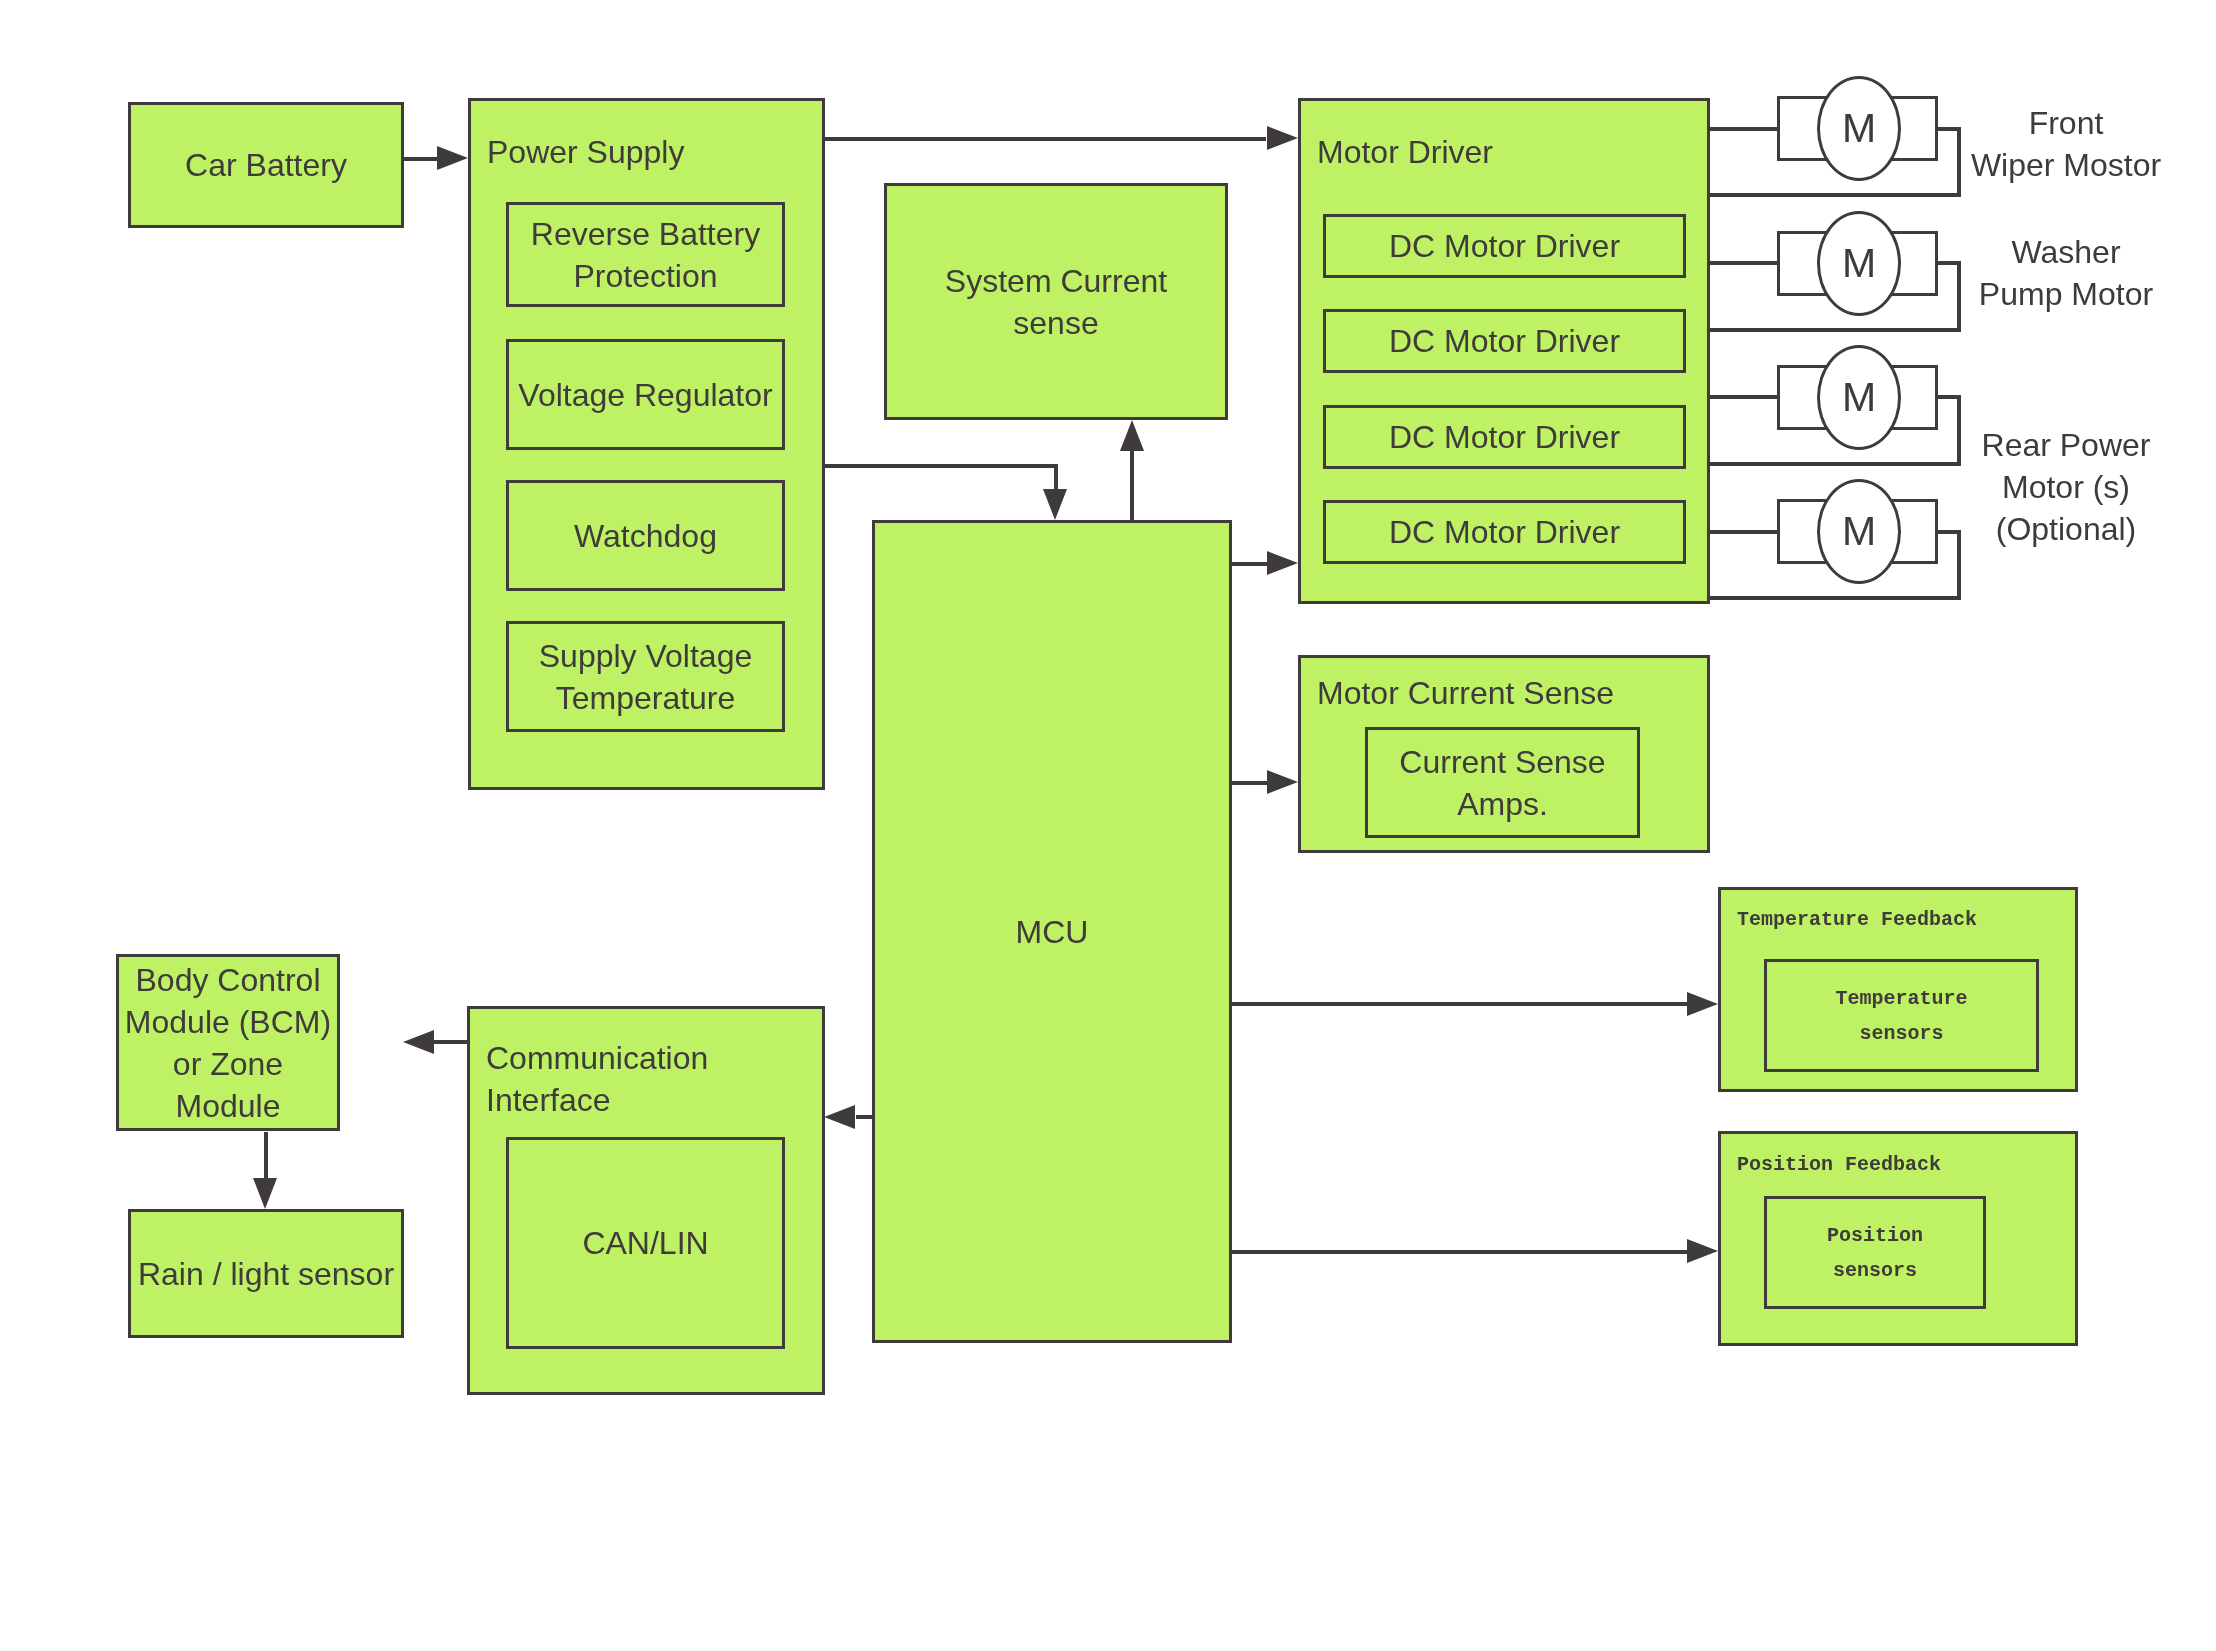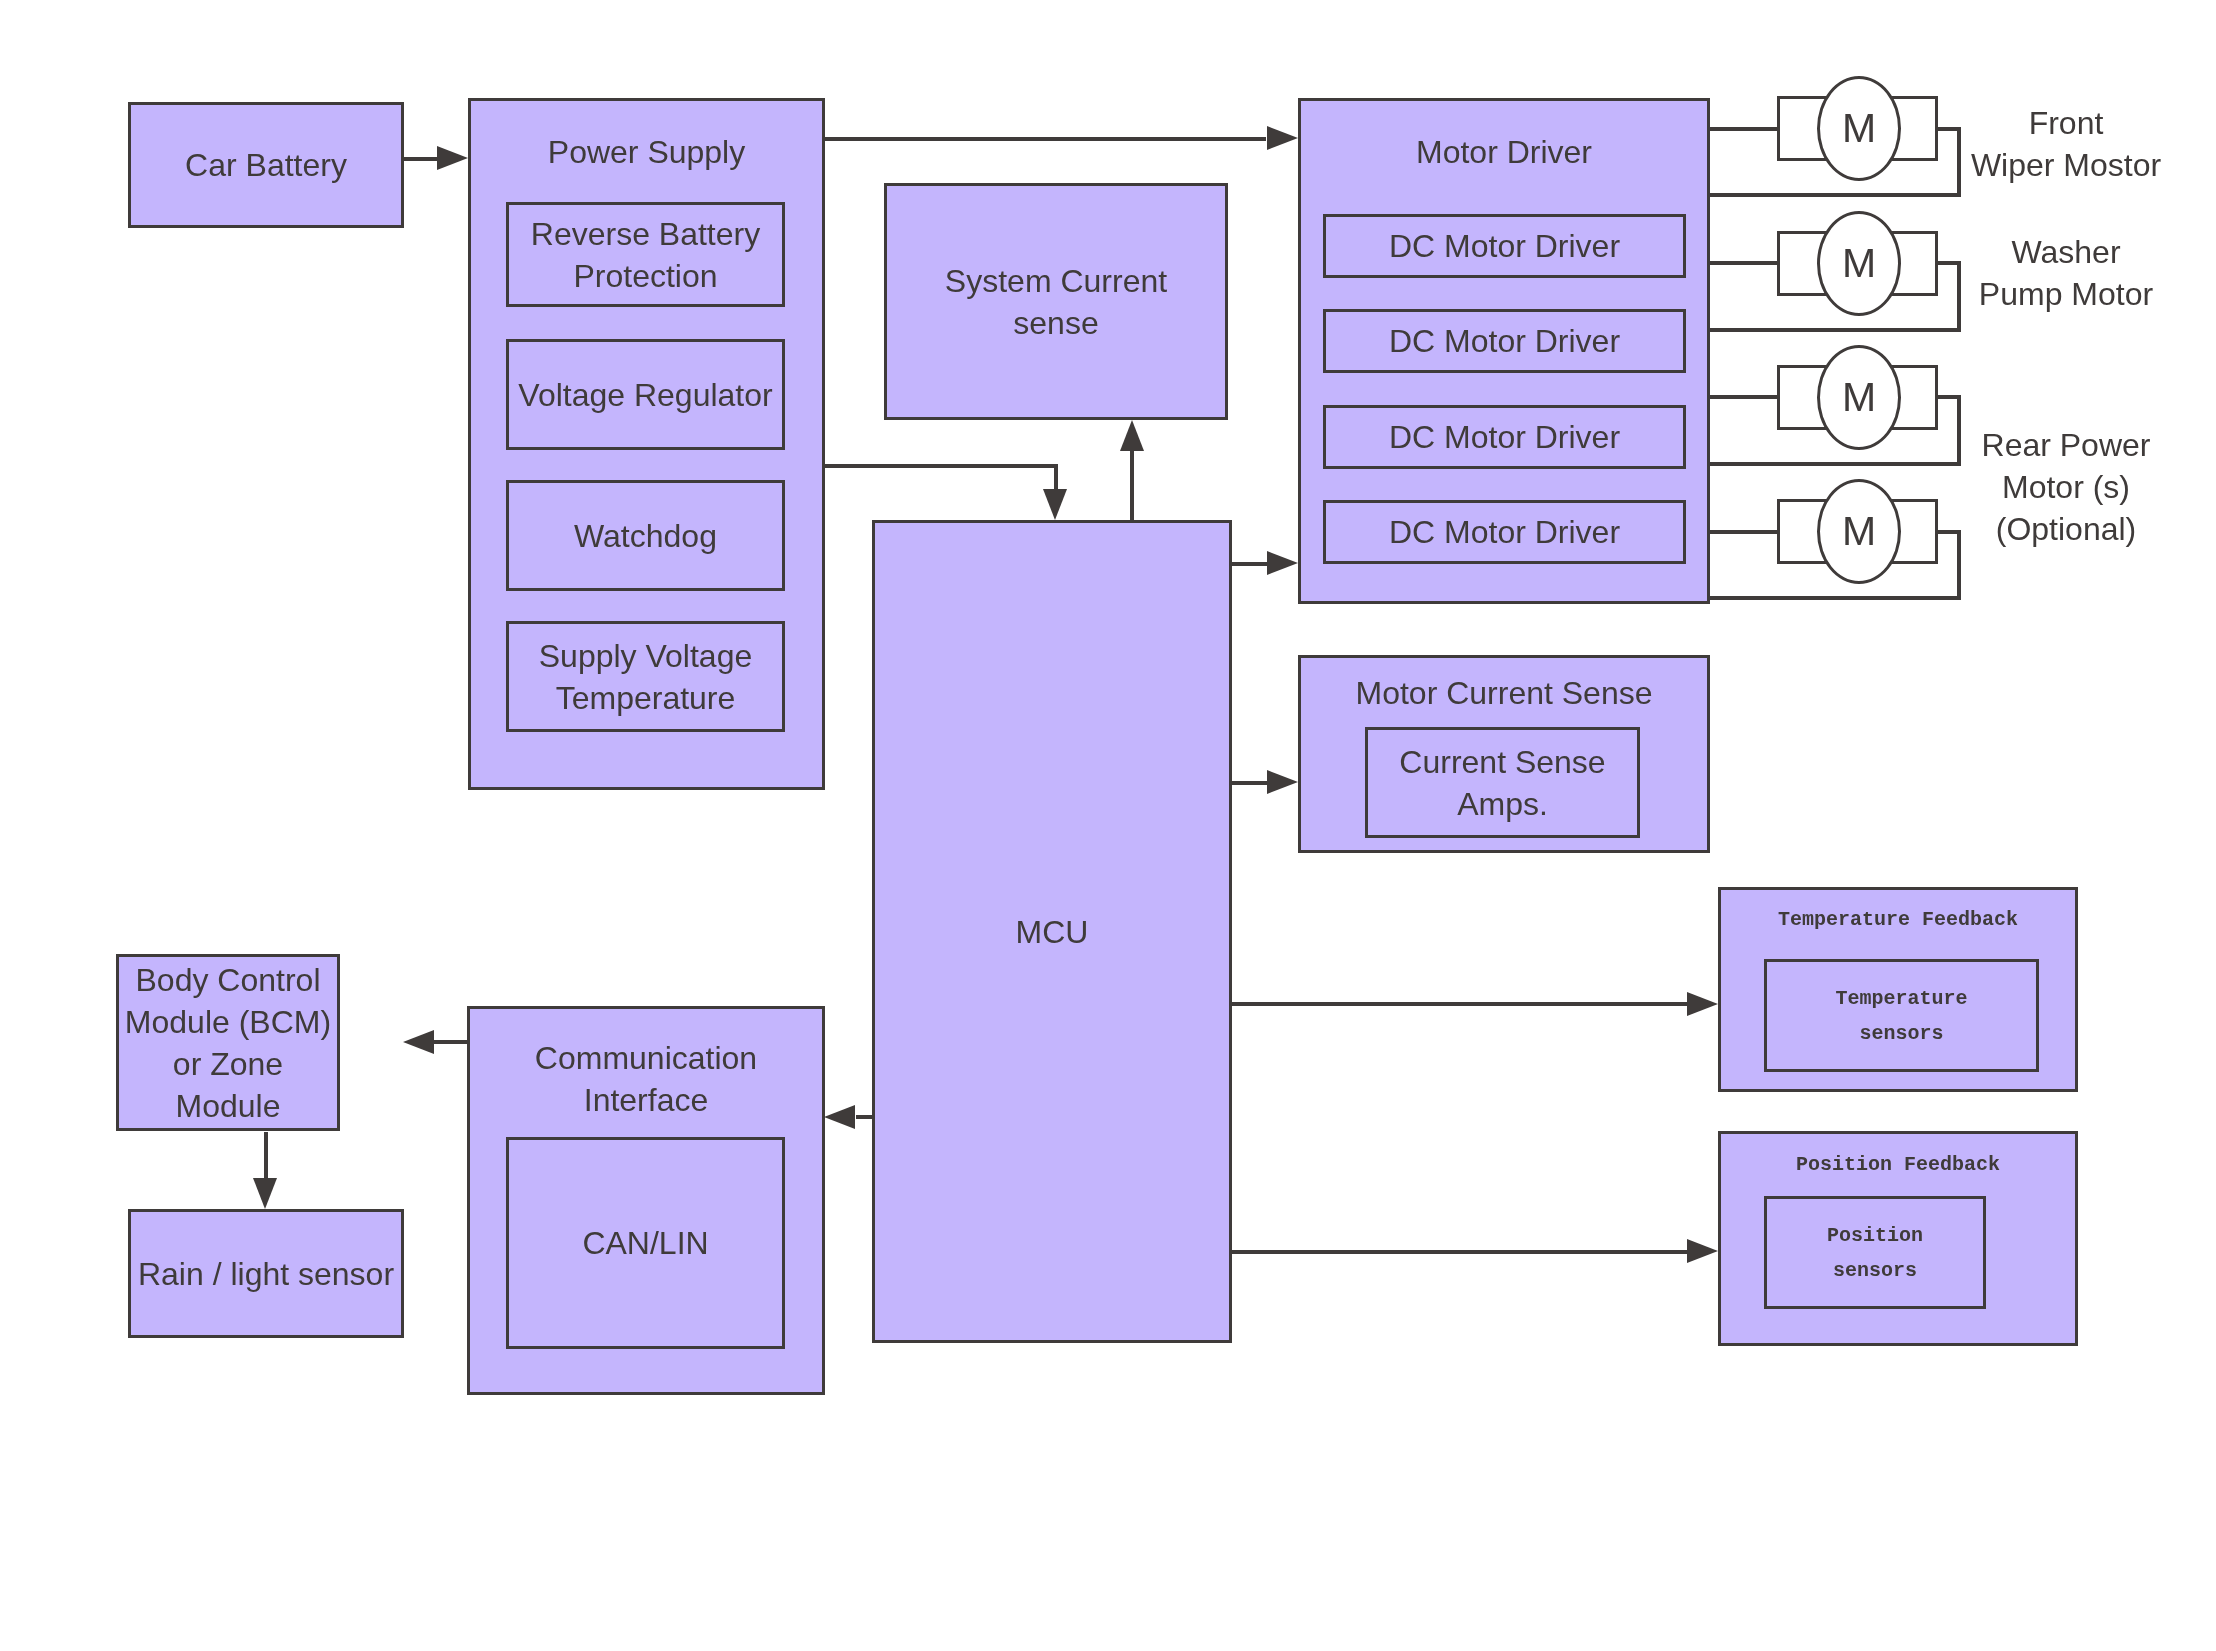--- a/index.html
+++ b/index.html
@@ -1,22 +1,22 @@
 <!DOCTYPE html>
 <html style="--ink: #3f3b3a;font-size:7px"><head>
 <meta charset="utf-8">
 <style>
   :root{--ink:#3f3b3a;}
   html,body{margin:0;padding:0;background:#fff;}
   #canvas{position:relative;width:2216px;height:1651px;background:#fff;overflow:hidden;}
-  .box{position:absolute;background:#c4b5fd;border:3.5px solid var(--ink);box-sizing:border-box;}
+  .box{position:absolute;background:#bef264;border:3.5px solid var(--ink);box-sizing:border-box;}
   .flexc{display:flex;flex-direction:column;align-items:center;justify-content:center;text-align:center;}
   .lbl{font-family:"Liberation Sans",sans-serif;font-weight:400;font-size:32px;line-height:42px;color:var(--ink);}
   .fb{font-family:Liberation Mono, monospace;font-weight:700;font-size:20px;line-height:35px;color:var(--ink);}
-  .title{position:absolute;left:0;right:0;text-align:center;}
+  .title{position:absolute;left:0;right:0;padding-left:16px;}
   .hline,.vline{position:absolute;background:var(--ink);}
   .hline{height:3.5px;}
   .vline{width:3.5px;}
   .ar{position:absolute;width:0;height:0;}
   .ar-r{border-top:12.4px solid transparent;border-bottom:12.4px solid transparent;border-left:31px solid var(--ink);}
   .ar-l{border-top:12.4px solid transparent;border-bottom:12.4px solid transparent;border-right:31px solid var(--ink);}
   .ar-d{border-left:12.4px solid transparent;border-right:12.4px solid transparent;border-top:31px solid var(--ink);}
   .ar-u{border-left:12.4px solid transparent;border-right:12.4px solid transparent;border-bottom:31px solid var(--ink);}
   .mrect{position:absolute;width:161px;height:65px;border:3.5px solid var(--ink);background:#fff;box-sizing:border-box;z-index:2;}
   .mcirc{position:absolute;width:84px;height:105px;border:3.5px solid var(--ink);border-radius:50%;background:#fff;z-index:3;

